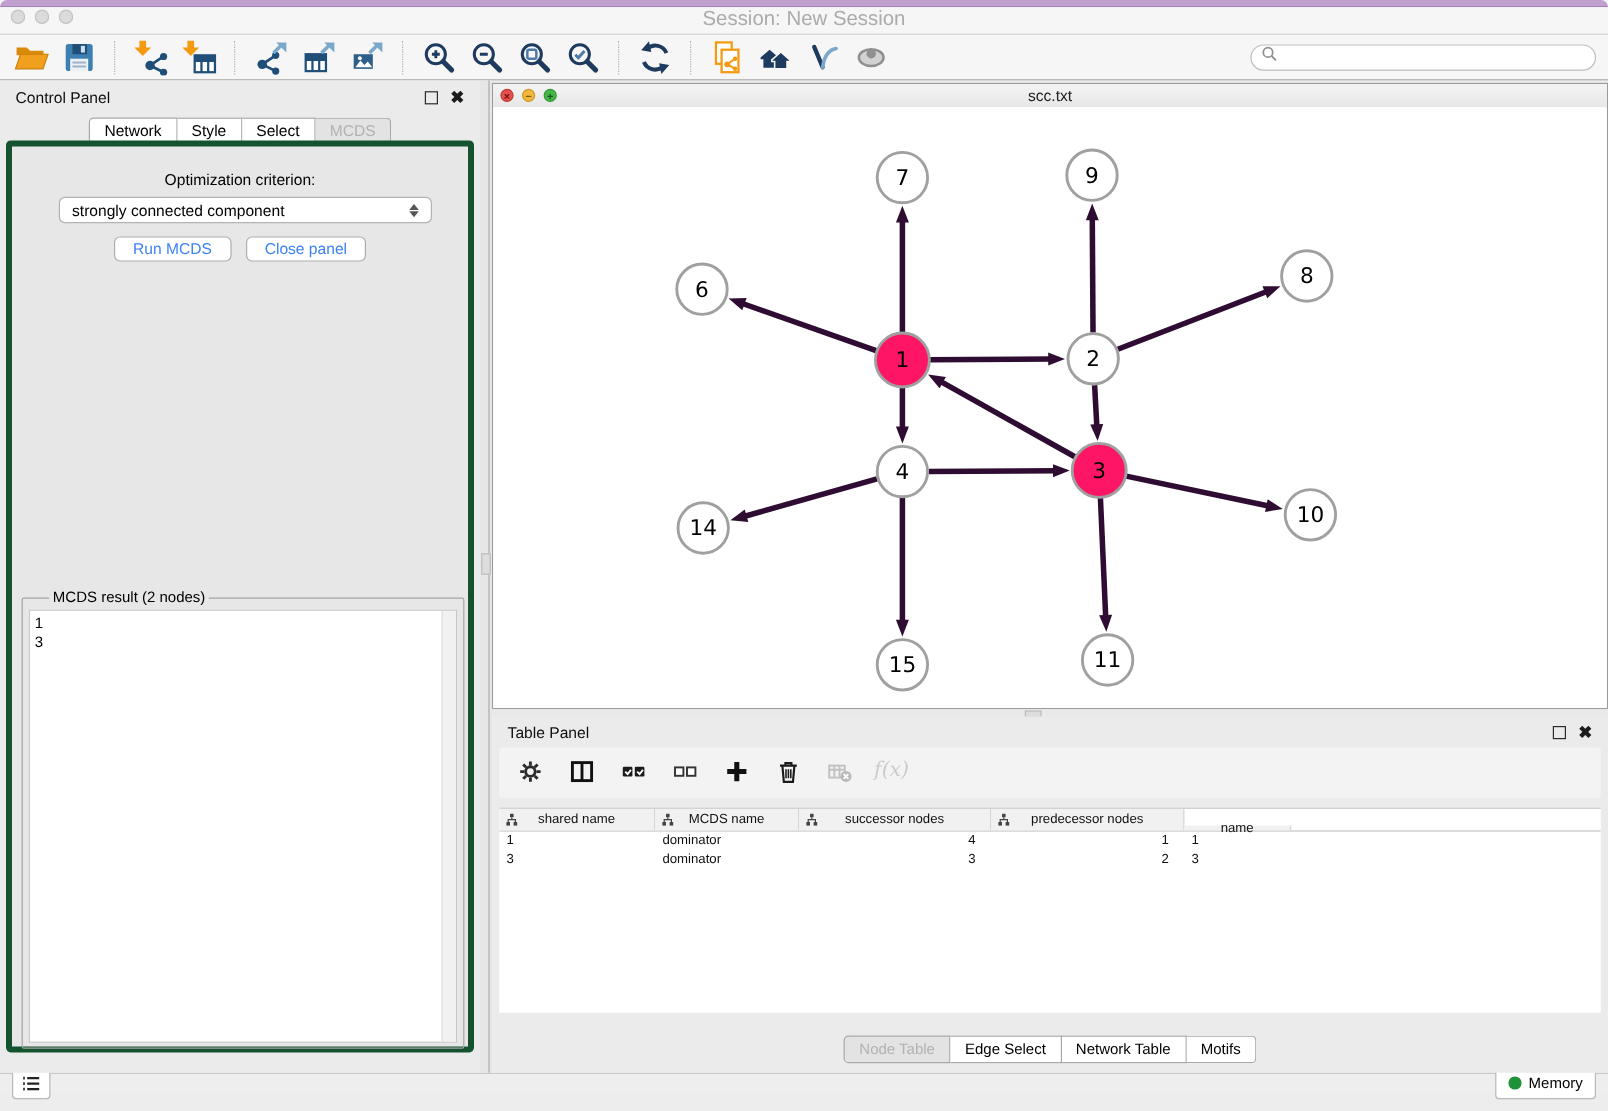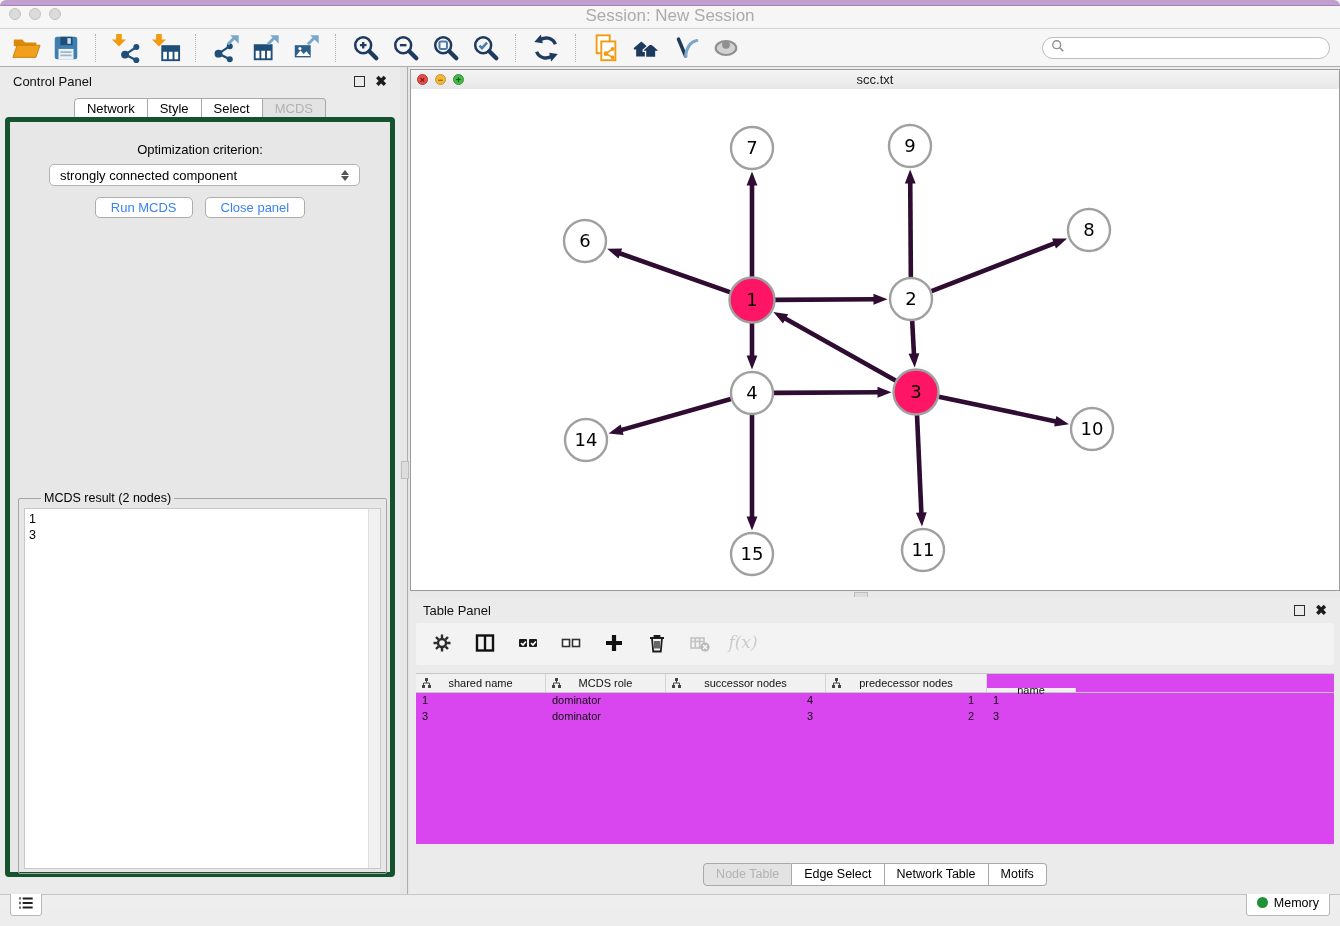--- a/index.html
+++ b/index.html
@@ -67,21 +67,21 @@
 
   .h-splitter{height:6px;position:relative;background:#E9E9E9;}
   .h-handle{position:absolute;left:444px;top:1px;width:12px;height:4px;background:#DDDDDD;border:1px solid #BDBDBD;}
 
   
   .table-panel{flex:1;background:#EBEBEB;padding:0 6px;box-sizing:border-box;position:relative;}
   .tp-titlebar{height:26px;display:flex;align-items:center;padding:0 7px;font-size:13px;color:#101010;}
   .tp-toolbar{height:42px;background:#F3F3F3;border-radius:3px;display:flex;align-items:center;padding:0 14px;gap:19px;}
   .tp-ic{width:24px;height:24px;display:flex;align-items:flex-start;justify-content:center;}
   .fx{font-family:"DejaVu Serif",serif;font-style:italic;font-size:17px;color:#ABABAB;}
-  .table-box{margin-top:8px;background:#d946ef;border-top:1px solid #C6C6C6;height:170px;overflow:hidden;}
+  .table-box{margin-top:8px;background:#ffffff;border-top:1px solid #C6C6C6;height:170px;overflow:hidden;}
   .thead{display:flex;height:18px;border-bottom:1px solid #C6C6C6;}
   .th{background:#F1F1F1;border-right:1px solid #D6D6D6;box-sizing:border-box;position:relative;display:flex;align-items:center;justify-content:center;font-size:11px;color:#111;}
   .th .col-ic{position:absolute;left:5px;top:4px;}
   .trow{display:flex;height:16px;}
   .td{font-size:11px;color:#111;box-sizing:border-box;padding:1px 13px 0 6px;overflow:hidden;white-space:nowrap;}
   .td.right{text-align:right;}
   .tp-tabs{display:flex;justify-content:center;margin-top:19px;}
 
   
   .statusbar{height:16px;border-top:1px solid #C8C8C8;background:#EEEEEE;display:flex;align-items:center;padding:0 10px;box-sizing:border-box;}
@@ -452,21 +452,21 @@
                   </svg></span>
                 <span>shared name</span>
               </div>
               <div class="th" style="width: 120px;">
                 <span class="col-ic"><svg width="11" height="11" viewBox="0 0 11 11">
                     <rect x="4" y="0" width="3" height="3" fill="#444"></rect>
                     <path d="M5.5 3v2M2.5 7V5h6v2" stroke="#444" fill="none" stroke-width="1"></path>
                     <rect x="1" y="7" width="3" height="3" fill="#444"></rect>
                     <rect x="7" y="7" width="3" height="3" fill="#444"></rect>
                   </svg></span>
-                <span>MCDS role</span>
+                <span>MCDS name</span>
               </div>
               <div class="th" style="width: 160px;">
                 <span class="col-ic"><svg width="11" height="11" viewBox="0 0 11 11">
                     <rect x="4" y="0" width="3" height="3" fill="#444"></rect>
                     <path d="M5.5 3v2M2.5 7V5h6v2" stroke="#444" fill="none" stroke-width="1"></path>
                     <rect x="1" y="7" width="3" height="3" fill="#444"></rect>
                     <rect x="7" y="7" width="3" height="3" fill="#444"></rect>
                   </svg></span>
                 <span>successor nodes</span>
               </div>

